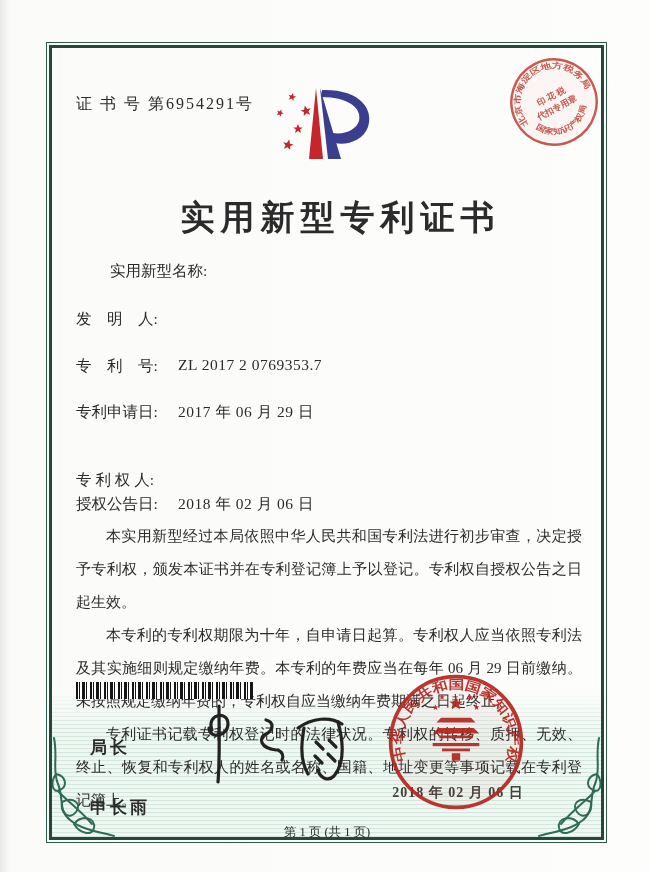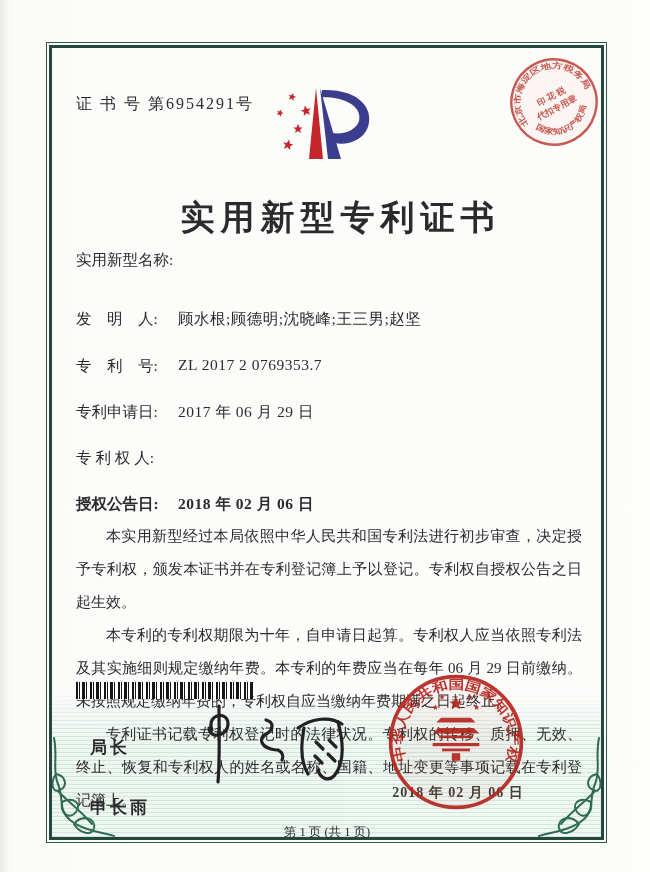--- a/index.html
+++ b/index.html
@@ -81,39 +81,38 @@
     <use href="#star-a" transform="translate(20,12) scale(0.42) rotate(15)"></use>
     <use href="#star-a" transform="translate(34,26) scale(0.55) rotate(-12)"></use>
     <use href="#star-a" transform="translate(8,28) scale(0.38) rotate(22)"></use>
     <use href="#star-a" transform="translate(26,44) scale(0.5)"></use>
     <use href="#star-a" transform="translate(16,60) scale(0.56) rotate(12)"></use>
   </g>
 </svg>
 
 <h1 class="abs title">实用新型专利证书</h1>
 
-<div class="abs field" style="top:250px;">
+<div class="abs field" style="top:261px;margin-left:34px;">
   <span class="flabel">实用新型名称:</span>
 </div>
 <div class="abs field" style="top:309px;align-items:center;">
   <span class="flabel">发　明　人:</span>
-  <span class="fvalue">顾水根;顾德明;沈晓峰;王三男;赵坚</span>
 </div>
 <div class="abs field" style="top:356px;">
   <span class="flabel">专　利　号:</span>
   <span class="fvalue">ZL 2017 2 0769353.7</span>
 </div>
 <div class="abs field" style="top:402px;">
   <span class="flabel">专利申请日:</span>
   <span class="fvalue">2017 年 06 月 29 日</span>
 </div>
-<div class="abs field" style="top:448px;">
+<div class="abs field" style="top:470px;">
   <span class="flabel">专 利 权 人:</span>
 </div>
-<div class="abs field" style="top:494px;font-weight:bold;">
+<div class="abs field" style="top:494px;">
   <span class="flabel">授权公告日:</span>
   <span class="fvalue">2018 年 02 月 06 日</span>
 </div>
 
 <div class="abs body-text">
   <p>本实用新型经过本局依照中华人民共和国专利法进行初步审查，决定授予专利权，颁发本证书并在专利登记簿上予以登记。专利权自授权公告之日起生效。</p>
   <p>本专利的专利权期限为十年，自申请日起算。专利权人应当依照专利法及其实施细则规定缴纳年费。本专利的年费应当在每年 06 月 29 日前缴纳。未按照规定缴纳年费的，专利权自应当缴纳年费期满之日起终止。</p>
   <p>专利证书记载专利权登记时的法律状况。专利权的转移、质押、无效、终止、恢复和专利权人的姓名或名称、国籍、地址变更等事项记载在专利登记簿上。</p>
 </div>
 

